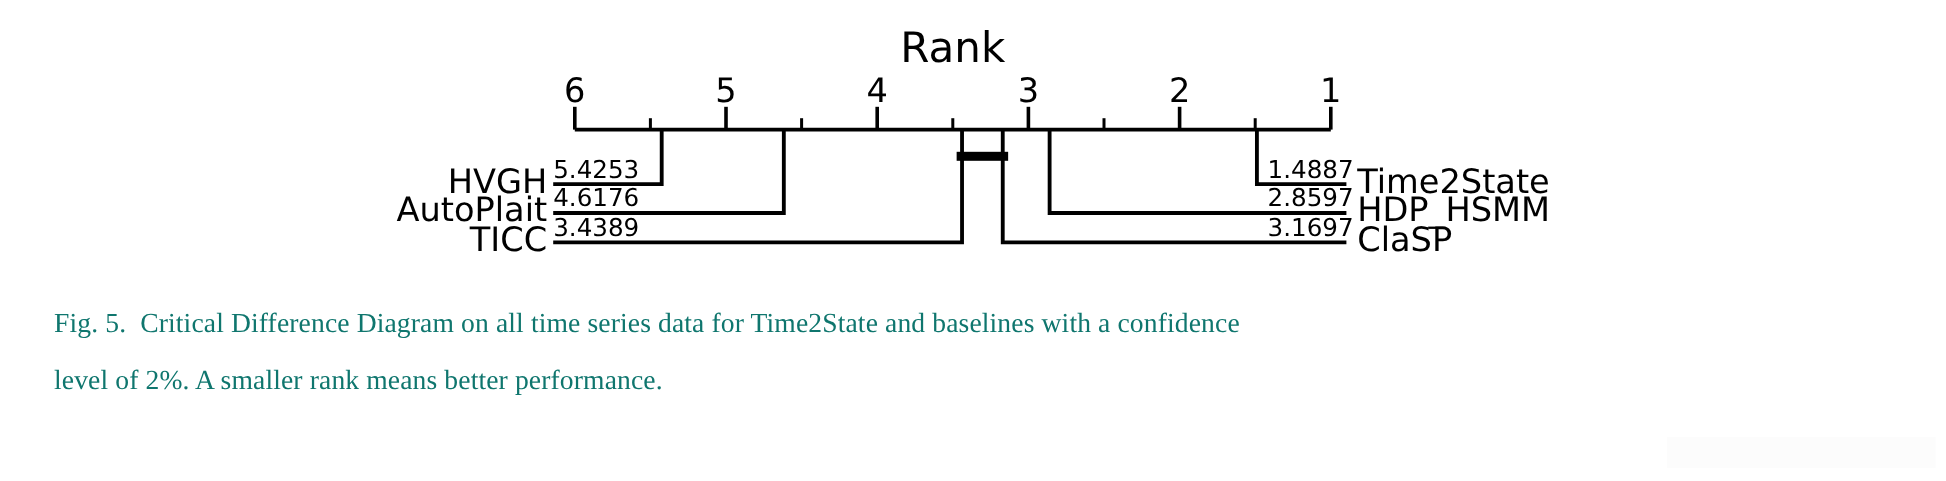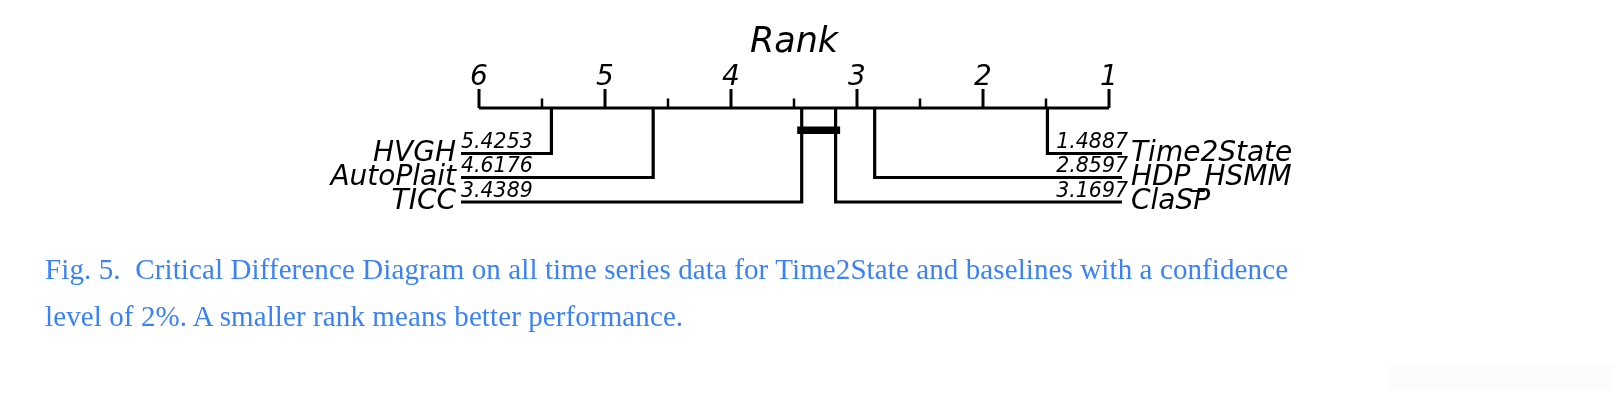--- a/index.html
+++ b/index.html
@@ -8,32 +8,32 @@
   }
   .page {
     position: relative;
     width: 1622px; height: 401px;
     background: #ffffff;
     overflow: hidden;
     font-family: "DejaVu Sans", "Liberation Sans", sans-serif;
   }
   .diagram-wrap {
     position: absolute; left: 0; top: 0;
-    width: 1458px; height: 240px; font-style: italic;
+    width: 1458px; height: 240px;
   }
   svg text {
     fill: #000000;
     font-family: "DejaVu Sans", "Liberation Sans", sans-serif;
   }
   .caption {
     position: absolute;
     left: 45px; top: 246px;
-    color: #3b82f6;
+    color: #0f766e;
     font-family: "Liberation Serif", "DejaVu Serif", serif;
-    font-size: 29px;
+    font-size: 23px;
     line-height: 47px;
     letter-spacing: 0.1px;
   }
   .caption-line { white-space: pre; }
   .faint-box {
     position: absolute;
     left: 1389px; top: 364px;
     width: 224px; height: 26px;
     background: #fcfcfc;
   }

